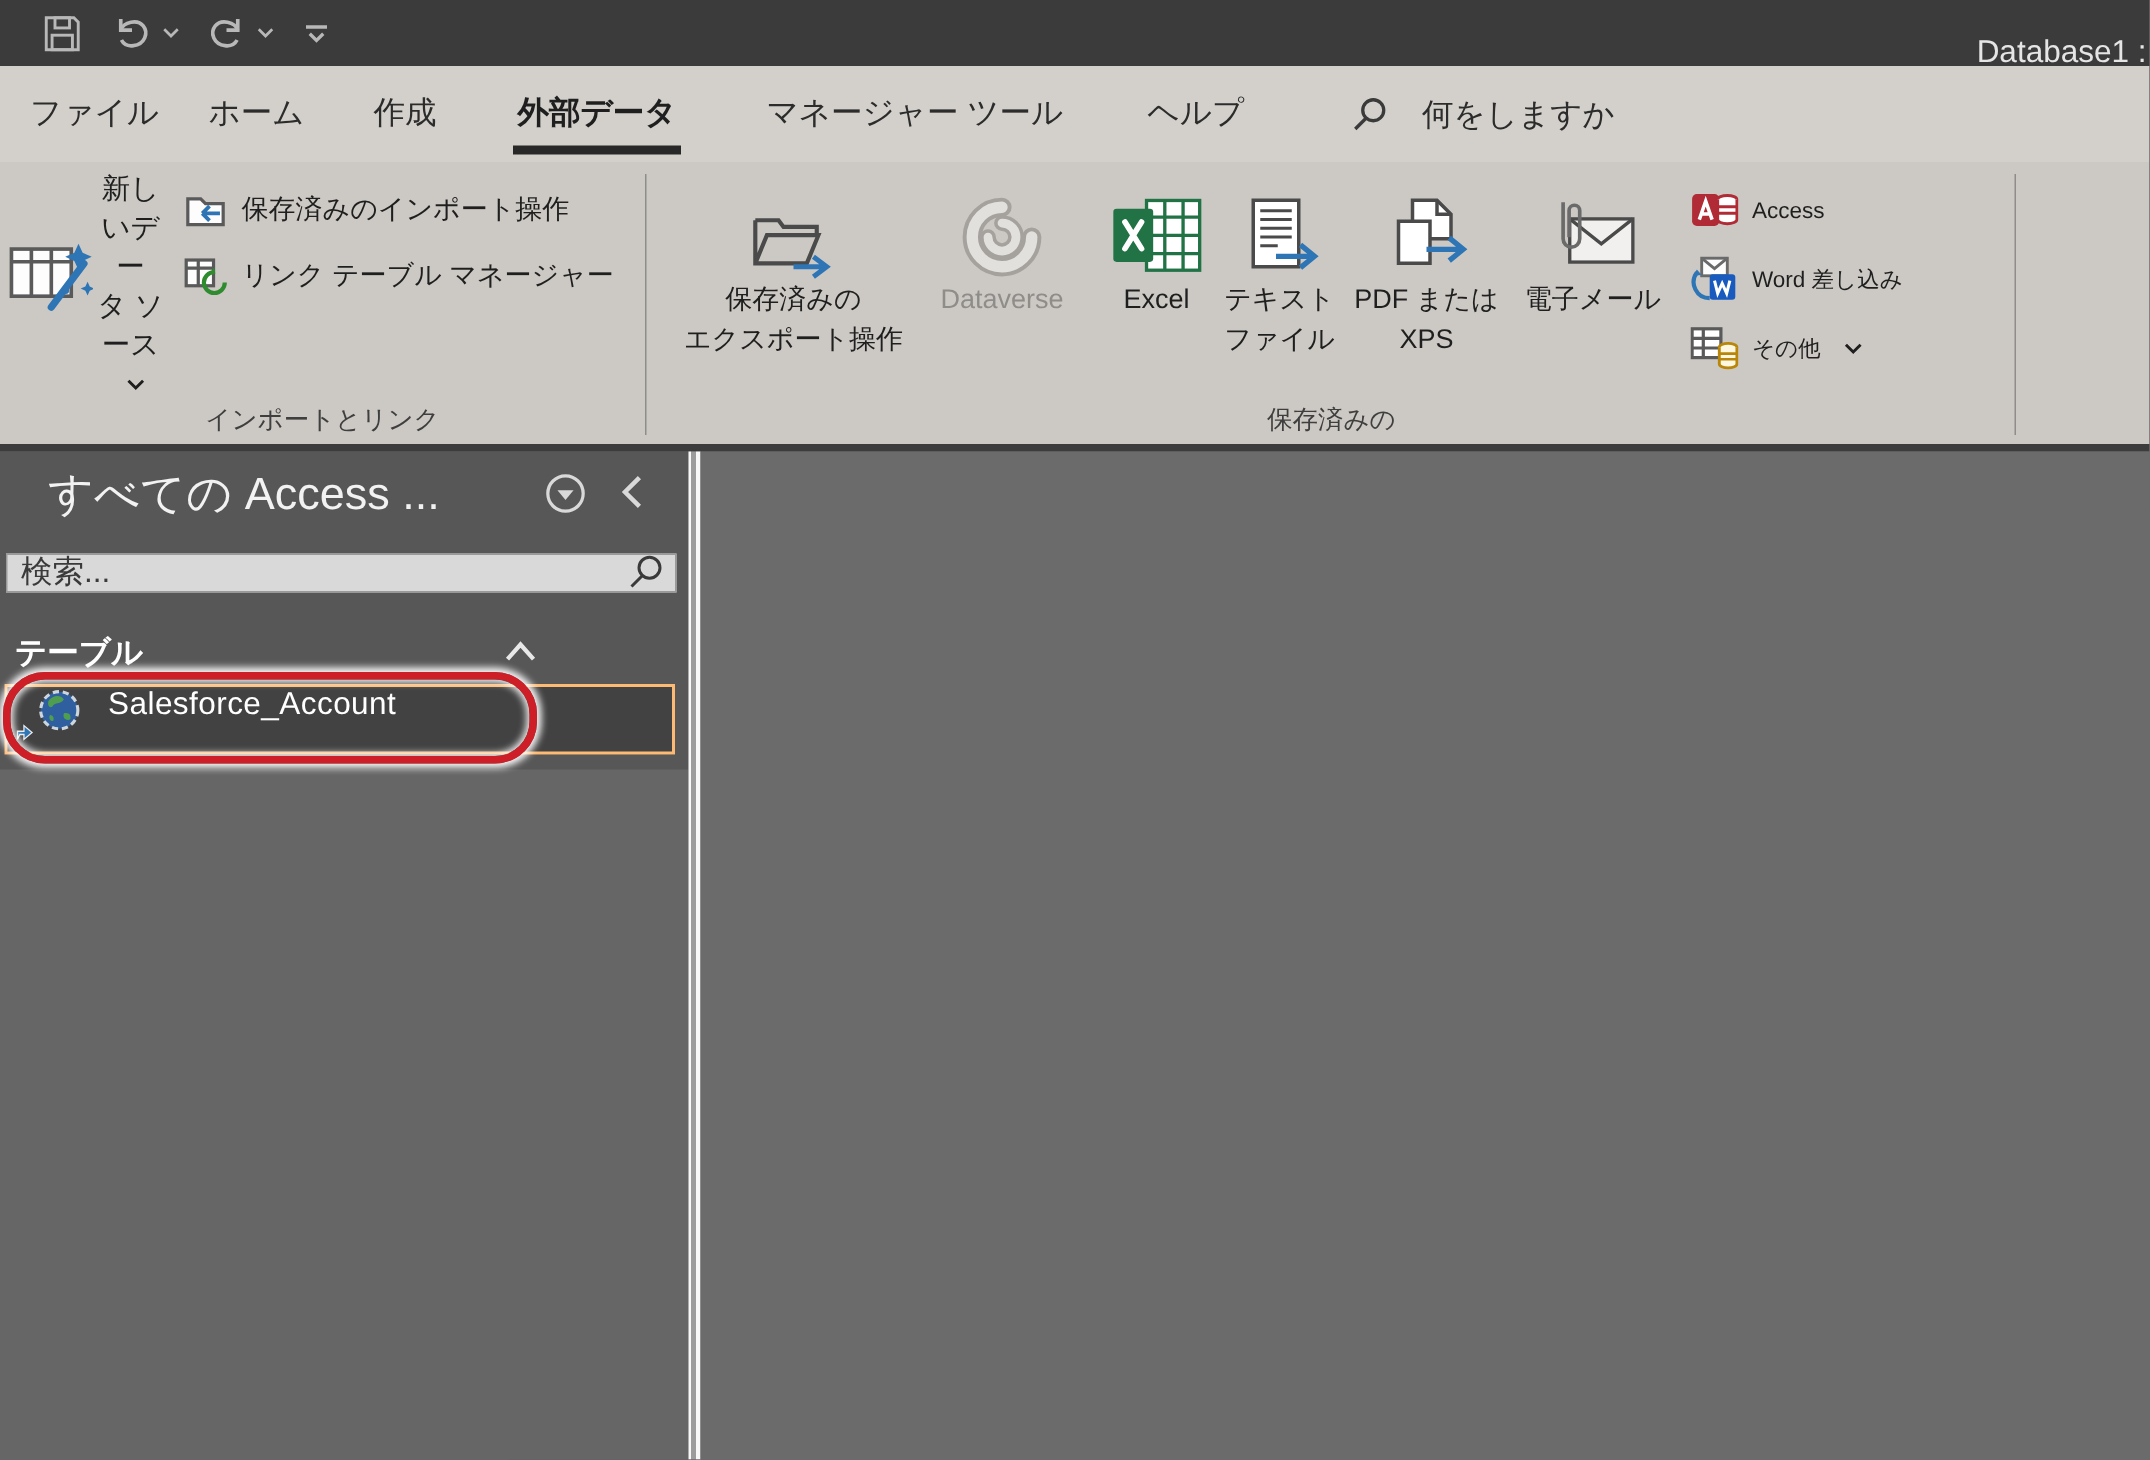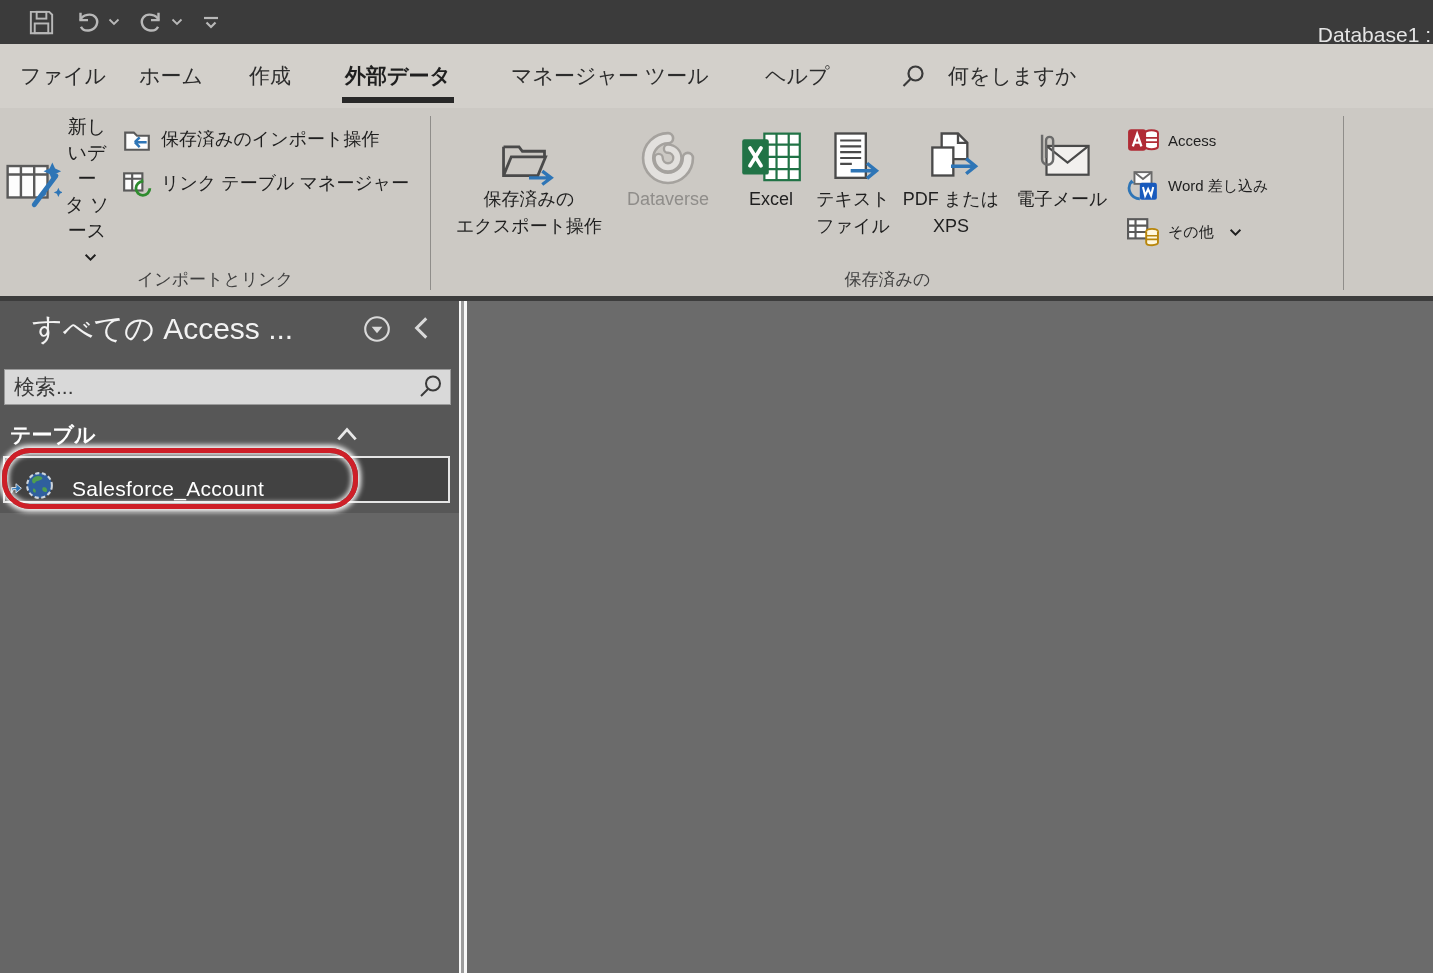--- a/index.html
+++ b/index.html
@@ -44,30 +44,30 @@
   .chevspan { display:inline-flex; margin-left:6px; vertical-align:middle; }
 
   
   .navpane { position:absolute; left:0; top:301px; width:459px; height:672px; background:#575757; }
   .pane-lower { position:absolute; left:0; top:212px; width:459px; bottom:0; background:#666666; }
   .pane-header { position:absolute; left:0; top:0; width:459px; height:60px; }
   .pane-title { position:absolute; left:8px; top:8px; font-size:30px; color:#f2f2f2; white-space:nowrap;margin-left:24px; }
   .pane-menu-btn { position:absolute; left:362px; top:13px; }
   .pane-shutter-btn { position:absolute; left:408px; top:12px; }
 
-  .pane-search { position:absolute; left:4px; top:68px; width:447px; height:36px; background:#d9d9d9; border:1px solid #9a9a9a; display:flex; align-items:center; }
+  .pane-search { position:absolute; left:4px; top:68px; width:447px; height:26px; background:#d9d9d9; border:1px solid #9a9a9a; display:flex; align-items:center; }
   .pane-search input { flex:1; border:none; outline:none; background:transparent; font-size:21px; color:#333; padding-left:9px; font-family:inherit; }
   .pane-search input::placeholder { color:#3a3a3a; opacity:1; }
   .search-glass { padding-right:6px; }
 
   .section-hdr { position:absolute; left:0; top:114px; width:386px; height:40px; }
   .section-label { position:absolute; left:10px; top:6px; font-size:21px; font-weight:bold; color:#ffffff; }
   .section-chev { position:absolute; right:26px; top:10px; }
 
-  .nav-item { position:absolute; left:3px; top:155px; width:447px; height:47px; background:#424242; border:2px solid #e5e5e5; display:flex; align-items:flex-end; }
+  .nav-item { position:absolute; left:3px; top:155px; width:447px; height:47px; background:#424242; border:2px solid #fdba74; display:flex; align-items:flex-start; }
   .nav-item .item-label { font-size:21px; color:#ffffff; margin-left:17px; letter-spacing:0.3px; }
   .link-arrow { position:absolute; left:5px; bottom:7px; }
   .globe { margin-left:19px; }
 
   .annotation { position:absolute; left:2px; top:147px; width:356px; height:61px; border:5px solid #ce1f28; border-radius:28px;
     box-shadow:0 0 5px 3px rgba(255,255,255,0.95), inset 0 0 5px 2px rgba(255,255,255,0.9); pointer-events:none; }
 
   .splitter { position:absolute; left:459px; top:301px; width:8px; height:672px;
     background:linear-gradient(90deg,#f8f8f8 0 2px,#9c9c9c 2px 5px,#f8f8f8 5px 8px); }
   .mainarea { position:absolute; left:467px; top:301px; width:966px; height:672px; background:#6b6b6b; }

